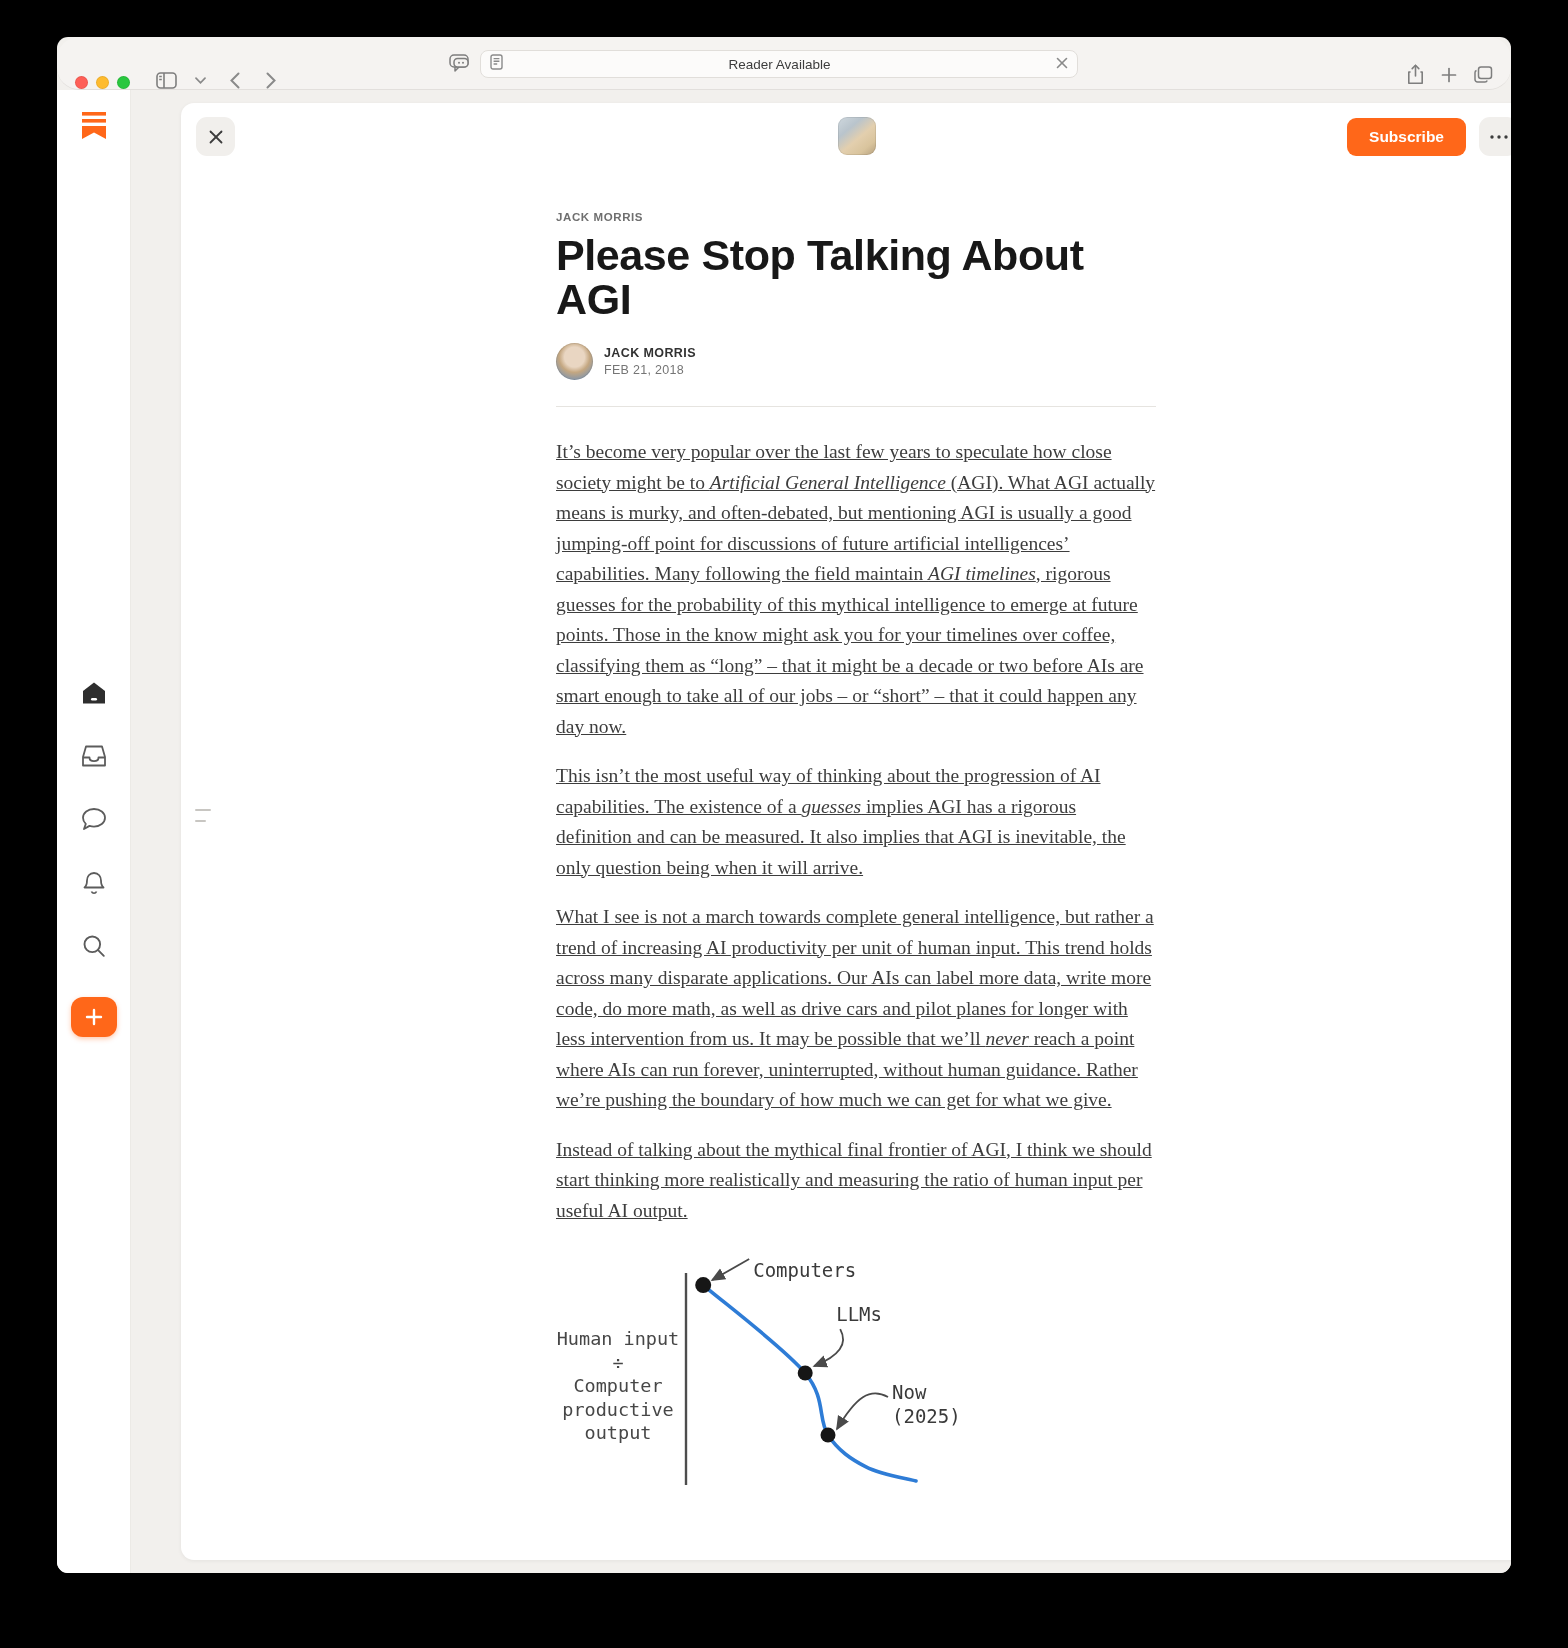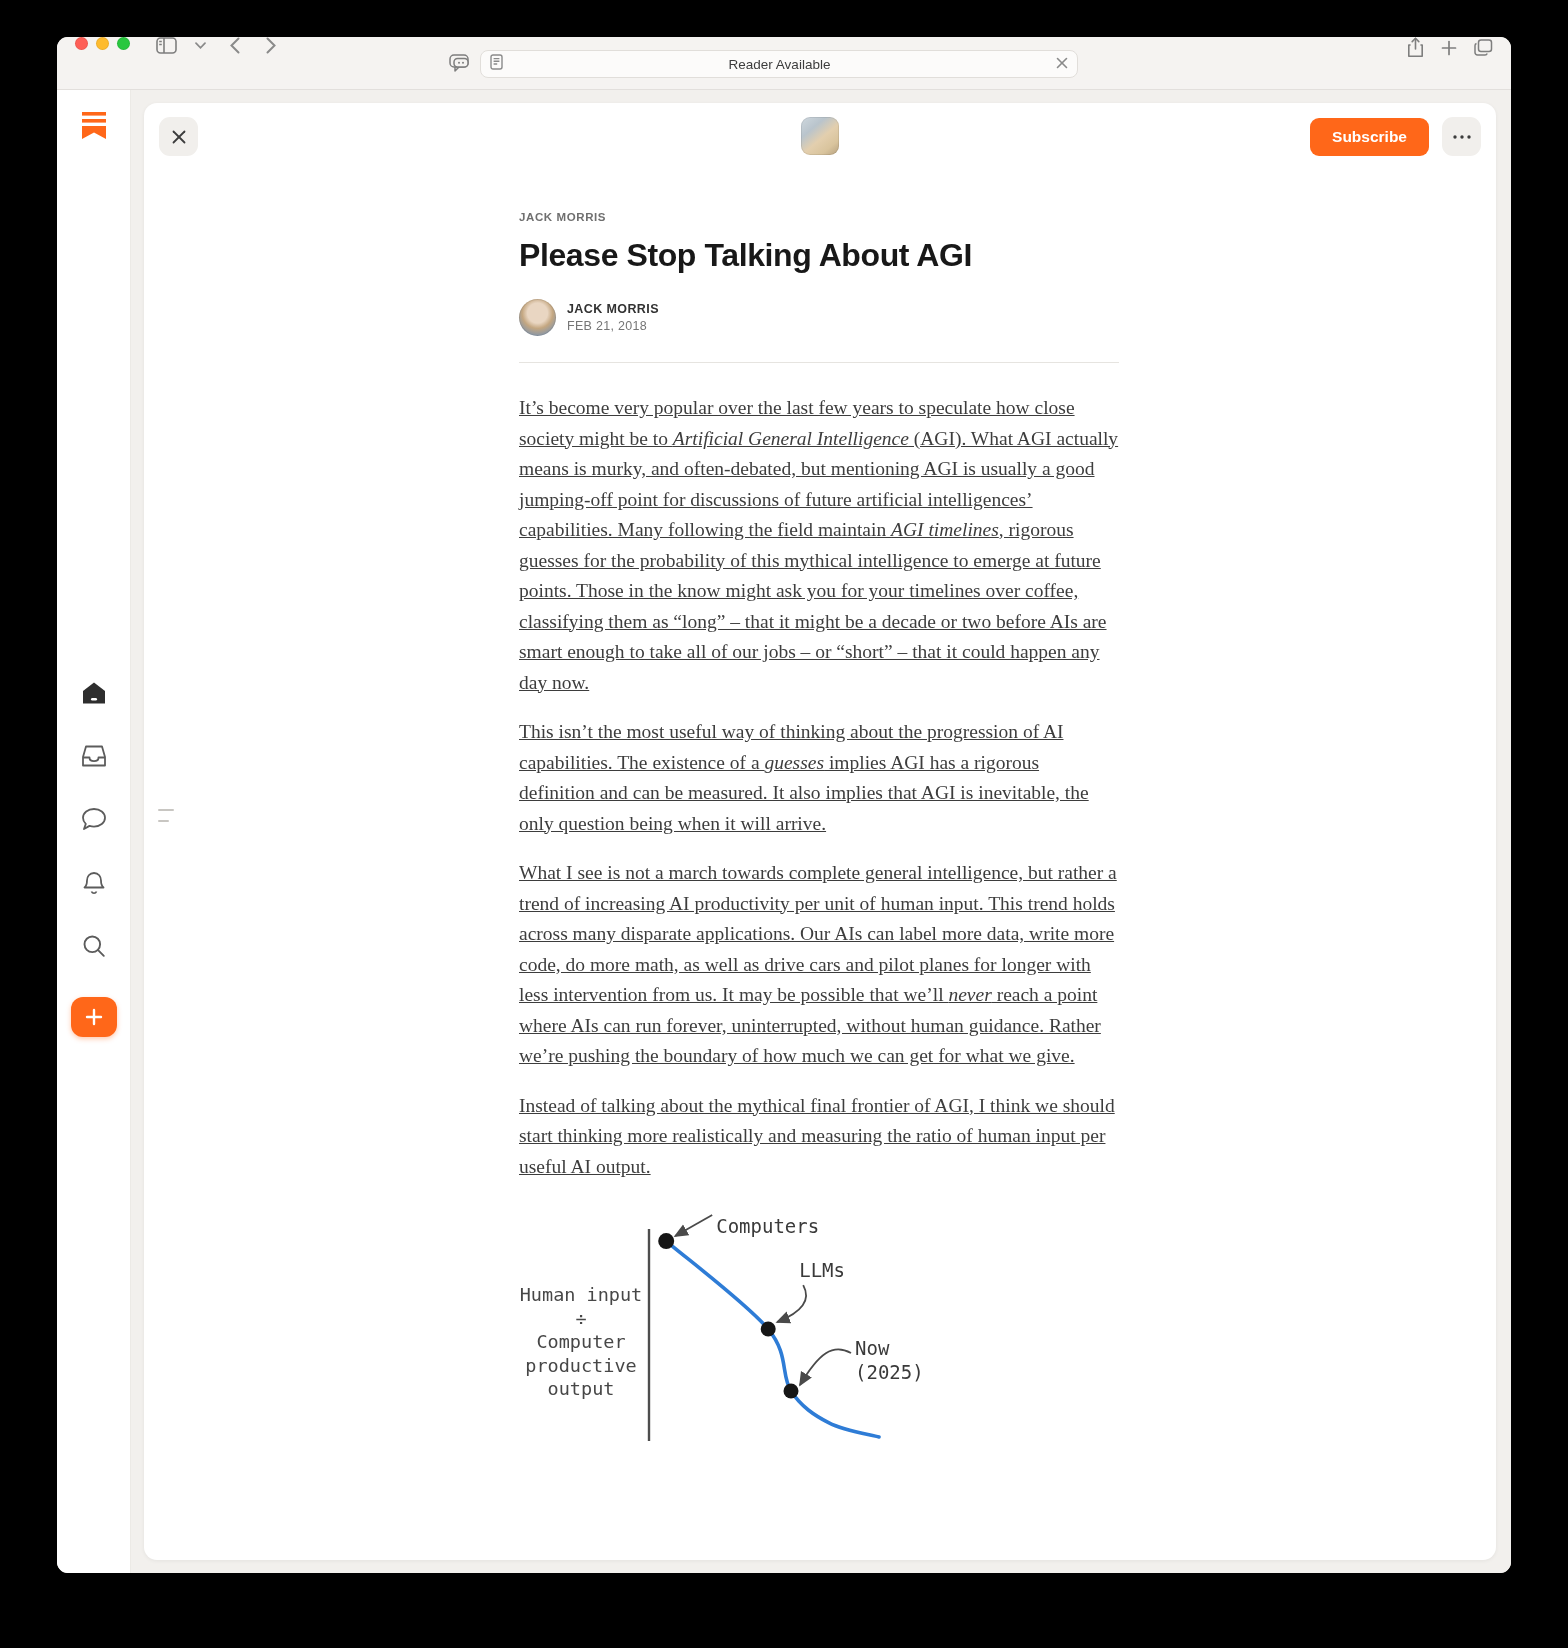--- a/index.html
+++ b/index.html
@@ -1,45 +1,45 @@
 <!DOCTYPE html>
 <html><head>
 <meta charset="utf-8">
 <style>
   html,body{margin:0;padding:0;background:#000;width:1568px;height:1648px;font-family:"Liberation Sans",sans-serif;-webkit-font-smoothing:antialiased;}
   .window{position:absolute;left:57px;top:37px;width:1454px;height:1536px;background:#f2f0ed;border-radius:11px;overflow:hidden;box-shadow:0 0 0 1px rgba(0,0,0,.25);}
   
-  .chrome{position:absolute;left:0;top:0;right:0;height:53px;background:#f5f3f1;border-bottom:1px solid #e2dfdc;display:flex;align-items:flex-start;padding:0 18px;box-sizing:border-box;}
+  .chrome{position:absolute;left:0;top:0;right:0;height:53px;background:#f5f3f1;border-bottom:1px solid #e2dfdc;display:flex;align-items:flex-end;padding:0 18px;box-sizing:border-box;border-radius:22px;}
   .traffic{display:flex;gap:8px;align-items:center;}
   .light{width:13px;height:13px;border-radius:50%;}
   .chrome-icons{display:flex;align-items:center;gap:18px;margin-left:26px;color:#8a8a8a;}
   .chrome-icons svg{display:block;}
   .urlbar{position:absolute;left:423px;top:13px;width:598px;height:28px;background:#fcfbfa;border:1px solid #e1deda;border-radius:8px;display:flex;align-items:center;padding:0 9px;box-sizing:border-box;}
   .urlbar .url-text{flex:1;text-align:center;font-size:13.5px;color:#3d3d3d;}
   .chrome-right{margin-left:auto;display:flex;align-items:center;gap:17px;color:#8a8a8a;}
   
   .shell{position:absolute;left:0;top:53px;right:0;bottom:0;display:flex;}
   .side{width:73px;background:#fff;border-right:1px solid #eceae6;position:relative;flex:none;}
   .side .logo{position:absolute;left:50%;top:22px;transform:translateX(-50%);}
   .nav-ic{position:absolute;left:50%;transform:translate(-50%,-50%);cursor:pointer;}
   .plus-btn{position:absolute;left:50%;transform:translate(-50%,-50%);width:46px;height:40px;border-radius:12px;background:#ff6719;display:flex;align-items:center;justify-content:center;box-shadow:0 2px 5px rgba(255,103,25,.35);}
-  .main{flex:1;position:relative;background:#f2f0ed;}
+  .main{flex:1;position:relative;background:#f2f0ed;margin-left:37px;}
   
   .card{position:absolute;left:13px;top:13px;width:1352px;height:1457px;background:#fff;border-radius:13px;box-shadow:0 1px 4px rgba(0,0,0,.06);overflow:hidden;}
   .card-head{position:absolute;left:15px;right:15px;top:14px;height:39px;}
   .sq-btn{width:39px;height:39px;border-radius:11px;background:#f1efec;display:flex;align-items:center;justify-content:center;border:none;cursor:pointer;}
   .pub-avatar{position:absolute;left:50%;top:0;transform:translateX(-50%);width:38px;height:38px;border-radius:9px;background:linear-gradient(140deg,#cfd8de 0%,#b9c4cc 30%,#e3cfae 55%,#d9c49d 78%,#b5a07e 100%);box-shadow:inset 0 0 0 1px rgba(0,0,0,.08);cursor:pointer;}
   .head-right{position:absolute;right:0;top:0;display:flex;gap:13px;align-items:center;}
   .subscribe{height:38px;padding:0 22px;border:none;border-radius:9px;background:#ff6719;color:#fff;font-size:15.5px;font-weight:700;font-family:"Liberation Sans",sans-serif;cursor:pointer;}
   .toc-handle{position:absolute;left:14px;top:706px;width:16px;}
   .toc-handle i{display:block;height:2px;background:#c8c6c2;border-radius:2px;margin-bottom:9px;}
   
   .article{position:absolute;left:375px;top:108px;width:600px;}
   .eyebrow{font-size:11.5px;font-weight:700;letter-spacing:.6px;color:#6f6f6f;text-transform:uppercase;}
-  .title{margin-top:10px;font-size:32px;line-height:44px;font-weight:700;letter-spacing:-.4px;color:#181818;}
+  .title{margin-top:10px;font-size:43px;line-height:44px;font-weight:700;letter-spacing:-.4px;color:#181818;}
   .subtitle{margin-top:10px;font-size:18.5px;line-height:26px;color:#6d6d6d;}
   .byline{margin-top:22px;display:flex;align-items:center;gap:11px;}
   .auth-avatar{width:37px;height:37px;border-radius:50%;background:radial-gradient(circle at 50% 38%,#e9d6c2 0 34%,#c4a781 52%,#8796a8 78%,#70808f 100%);box-shadow:inset 0 0 0 1px rgba(0,0,0,.08);flex:none;cursor:pointer;}
   .auth-name{font-size:12.5px;font-weight:700;letter-spacing:.4px;color:#323232;}
   .auth-date{font-size:12.5px;letter-spacing:.3px;color:#757575;margin-top:3px;}
   .divider{margin-top:26px;border-bottom:1px solid #e6e4e0;}
   .body{margin-top:30px;font-family:"Liberation Serif","DejaVu Serif",serif;font-size:19.5px;line-height:30.5px;color:#3d3d3d;}
   .body p{margin:0 0 19px 0;text-decoration:underline;}
   .chart-wrap{margin-top:16px;}
   .chart-wrap svg{display:block;}

